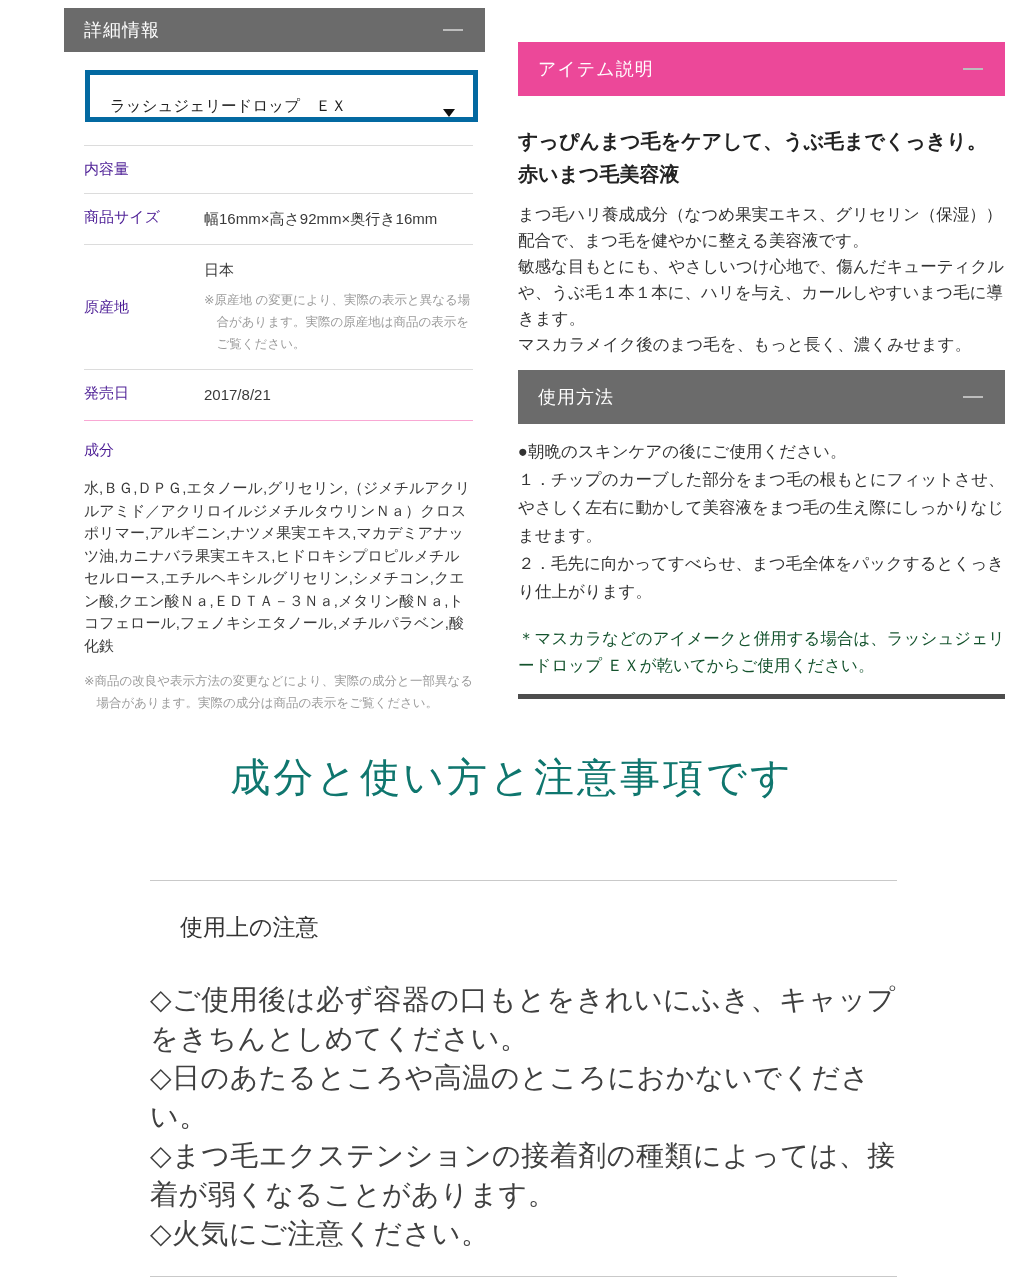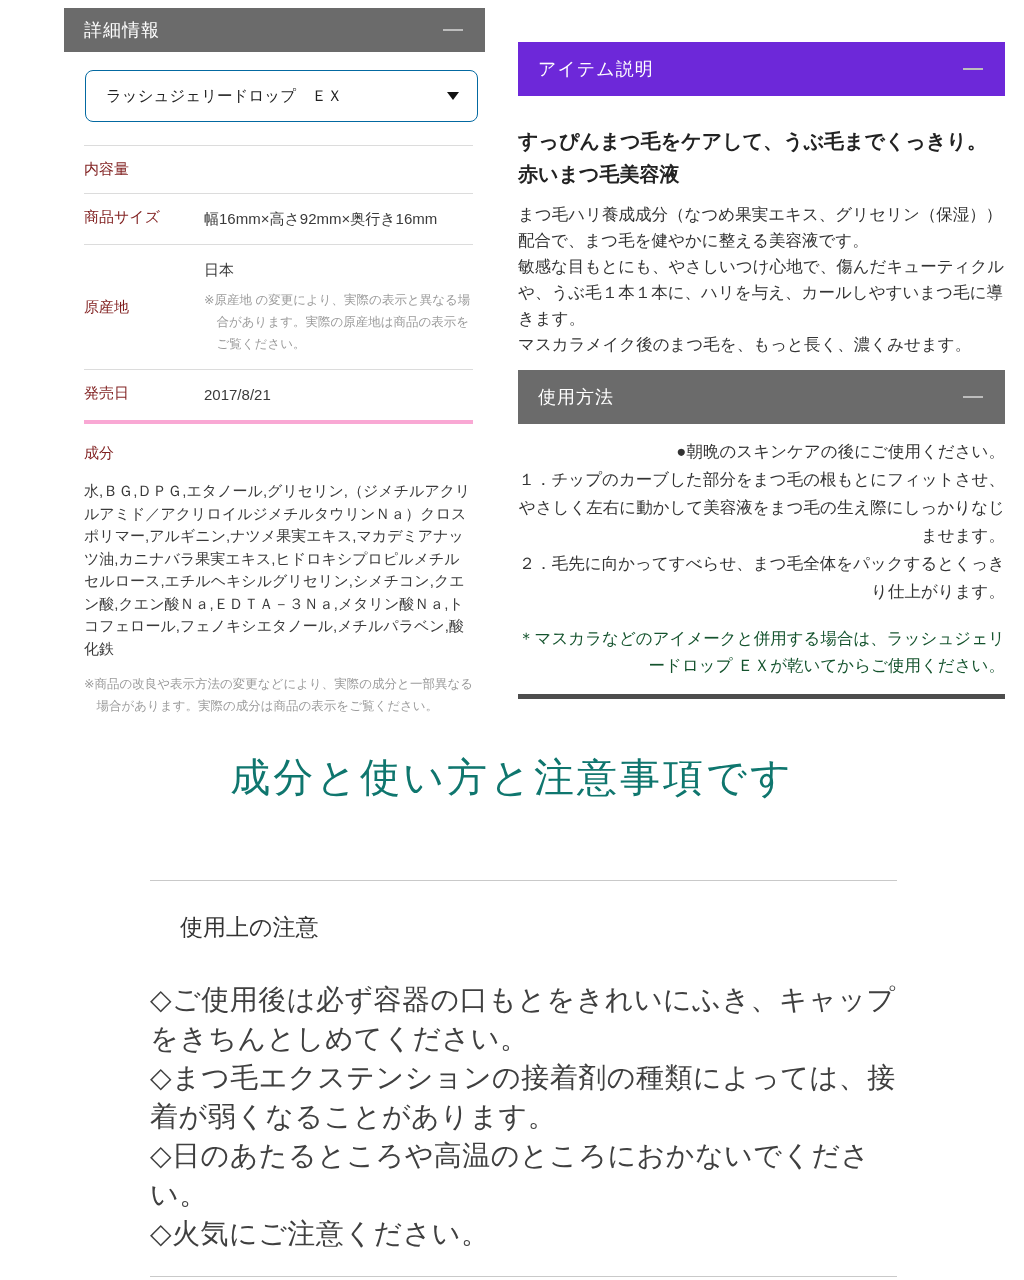--- a/index.html
+++ b/index.html
@@ -10,46 +10,46 @@
   
   .panel-header { display:flex; align-items:center; justify-content:space-between;
                   background:#6b6b6b; color:#fff; padding:0 20px; }
   .panel-header .ph-title { font-size:18px; letter-spacing:1px; }
   .minus-btn { background:none; border:none; cursor:pointer; padding:6px 2px; }
   .minus-bar { display:block; width:20px; height:2px; background:#bdbdbd; }
 
   
   .left-col { position:absolute; left:64px; top:8px; width:421px; }
   .left-col .panel-header { height:44px; }
-  .product-select { margin:18px 0 0 21px; width:393px; height:52px; border:1px solid #0369a1;
-                    border-radius:8px; background:#fff; display:flex; align-items:center;
+  .product-select { margin:18px 0 0 21px; width:393px; height:52px; border:5px solid #0369a1;
+                    border-radius:0; background:#fff; display:flex; align-items:flex-end;
                     justify-content:space-between; padding:0 18px 0 20px; cursor:pointer; }
   .product-select .sel-text { font-size:15.5px; color:#222; }
   .caret { width:0; height:0; border-left:6px solid transparent; border-right:6px solid transparent;
            border-top:8px solid #111; }
   .spec-table { margin:23px 0 0 20px; width:389px; }
   .spec-row { display:flex; border-top:1px solid #dcdcdc; padding:14px 0; }
   .spec-row.center-label { align-items:center; }
-  .spec-label { width:120px; flex:none; font-size:15px; color:#7f1d1d; }
+  .spec-label { width:120px; flex:none; font-size:15px; color:#4c1d95; }
   .spec-value { flex:1; font-size:15px; color:#3a3a3a; line-height:22px; }
   .spec-note { font-size:12.5px; color:#9b9b9b; line-height:22px; margin-top:8px;
                text-indent:-1em; padding-left:1em; }
-  .row-ingredients { display:block; border-top:4px solid #f9a8d4; padding:20px 0 0; }
+  .row-ingredients { display:block; border-top:1px solid #f9a8d4; padding:20px 0 0; }
   .row-ingredients .spec-label { display:block; margin-bottom:17px; }
   .ingredients-text { font-size:15px; color:#3a3a3a; line-height:22.5px; overflow-wrap:anywhere; }
   .row-ingredients .spec-note { margin-top:13px; }
 
   
   .right-col { position:absolute; left:518px; top:42px; width:487px; }
   .right-col .panel-header { height:54px; }
   .item-headline { margin:29px 0 10px; font-size:20px; font-weight:bold; color:#222; line-height:33px; }
   .item-body p { font-size:16.5px; color:#333; line-height:26px; }
   .usage-header { margin-top:13px; }
   .usage-body { padding-top:13px; }
-  .usage-body p { font-size:16.5px; color:#333; line-height:28px;text-align:right; }
+  .usage-body p { font-size:16.5px; color:#333; line-height:28px; }
   .usage-note { margin-top:20px; }
   .usage-note p { font-size:16.5px; color:#14532d; line-height:27px; }
   .thick-rule { height:5px; background:#4d4d4d; margin-top:15px; }
 
   
   .caption { position:absolute; left:0; top:750px; width:1024px; text-align:center;
              font-size:40px; letter-spacing:3px; font-weight:500; }
 
   
   .precautions { position:absolute; left:150px; top:872px; width:747px;margin-top:8px; }
@@ -104,21 +104,21 @@
       <div class="row-ingredients">
         <span class="spec-label">成分</span>
         <p class="ingredients-text">水,ＢＧ,ＤＰＧ,エタノール,グリセリン,（ジメチルアクリルアミド／アクリロイルジメチルタウリンＮａ）クロスポリマー,アルギニン,ナツメ果実エキス,マカデミアナッツ油,カニナバラ果実エキス,ヒドロキシプロピルメチルセルロース,エチルヘキシルグリセリン,シメチコン,クエン酸,クエン酸Ｎａ,ＥＤＴＡ－３Ｎａ,メタリン酸Ｎａ,トコフェロール,フェノキシエタノール,メチルパラベン,酸化鉄</p>
         <p class="spec-note">※商品の改良や表示方法の変更などにより、実際の成分と一部異なる場合があります。実際の成分は商品の表示をご覧ください。</p>
       </div>
 
     </div>
   </section>
 
   <section class="right-col">
-    <div class="panel-header" style="background: #6d28d9;">
+    <div class="panel-header" style="background: #ec4899;">
       <span class="ph-title">アイテム説明</span>
       <button class="minus-btn">
         <span class="minus-bar"></span>
       </button>
     </div>
 
     <h2 class="item-headline">すっぴんまつ毛をケアして、うぶ毛までくっきり。赤いまつ毛美容液</h2>
 
     <div class="item-body">
       <p>まつ毛ハリ養成成分（なつめ果実エキス、グリセリン（保湿））配合で、まつ毛を健やかに整える美容液です。</p>
@@ -145,20 +145,20 @@
     <div class="thick-rule"></div>
   </section>
 
   <div class="caption" style="color: #0f766e;">成分と使い方と注意事項です</div>
 
   <section class="precautions">
     <div class="rule top"></div>
     <h3 class="prec-title">使用上の注意</h3>
     <div class="prec-list">
       <p>◇ご使用後は必ず容器の口もとをきれいにふき、キャップをきちんとしめてください。</p>
+      <p>◇日のあたるところや高温のところにおかないでください。</p>
       <p>◇まつ毛エクステンションの接着剤の種類によっては、接着が弱くなることがあります。</p>
-      <p>◇日のあたるところや高温のところにおかないでください。</p>
       <p>◇火気にご注意ください。</p>
     </div>
     <div class="rule bottom"></div>
   </section>
 
 </div>
 
 </body></html>

